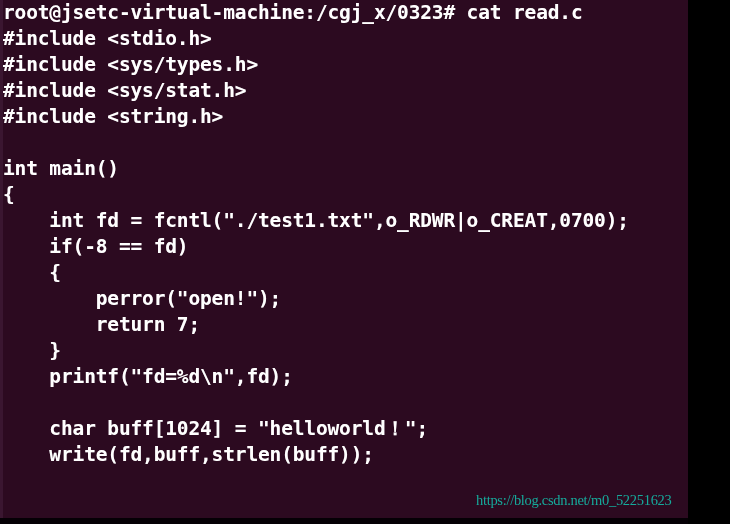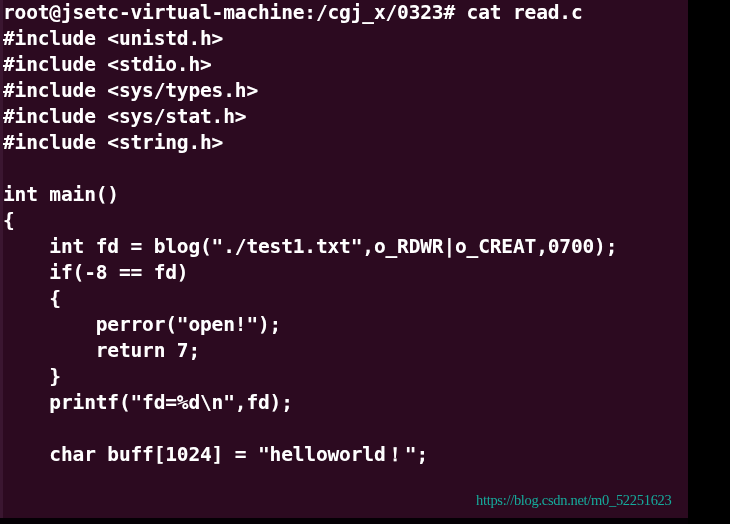--- a/index.html
+++ b/index.html
@@ -64,33 +64,33 @@
     opacity: 0.92;
   }
 </style>
 </head>
 <body>
 
 <div id="terminal">
   <div id="left-edge"></div>
   <div id="screen">
     <div class="line">root@jsetc-virtual-machine:/cgj_x/0323# cat read.c</div>
-    <div class="line">#include &lt;unistd.h&gt;</div>
     <div class="line">#include &lt;stdio.h&gt;</div>
     <div class="line">#include &lt;sys/types.h&gt;</div>
     <div class="line">#include &lt;sys/stat.h&gt;</div>
     <div class="line">#include &lt;string.h&gt;</div>
     <div class="line blank"></div>
     <div class="line">int main()</div>
     <div class="line">{</div>
-    <div class="line">    int fd = blog("./test1.txt",o_RDWR|o_CREAT,0700);</div>
+    <div class="line">    int fd = fcntl("./test1.txt",o_RDWR|o_CREAT,0700);</div>
     <div class="line">    if(-8 == fd)</div>
     <div class="line">    {</div>
     <div class="line">        perror("open!");</div>
     <div class="line">        return 7;</div>
     <div class="line">    }</div>
     <div class="line">    printf("fd=%d\n",fd);</div>
     <div class="line blank"></div>
     <div class="line">    char buff[1024] = "helloworld！";</div>
+    <div class="line">    write(fd,buff,strlen(buff));</div>
   </div>
   <div id="watermark">https://blog.csdn.net/m0_52251623</div>
   <div id="bottom-edge"></div>
 </div>
 
 </body></html>

